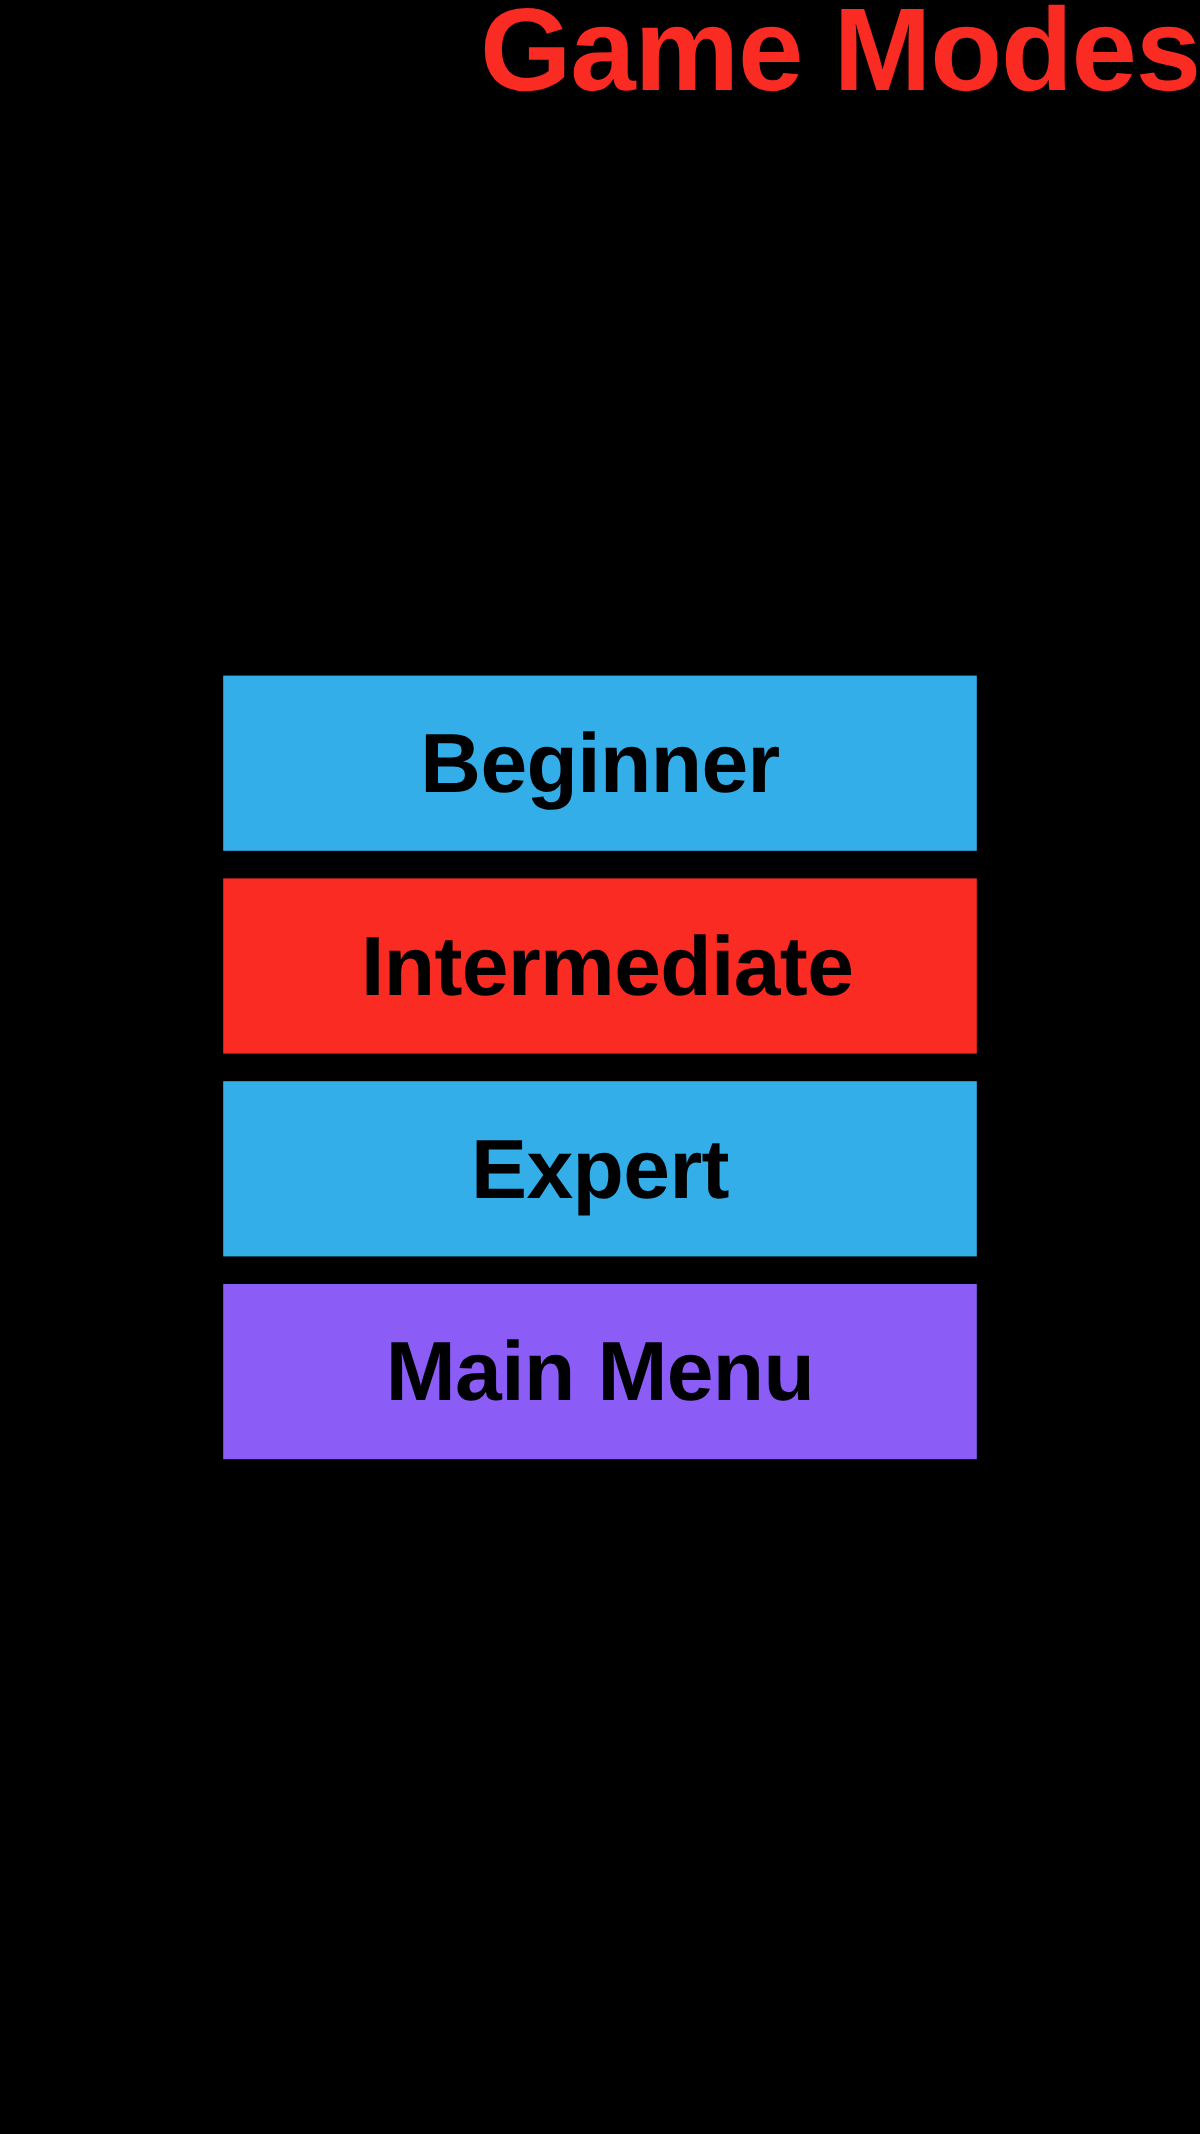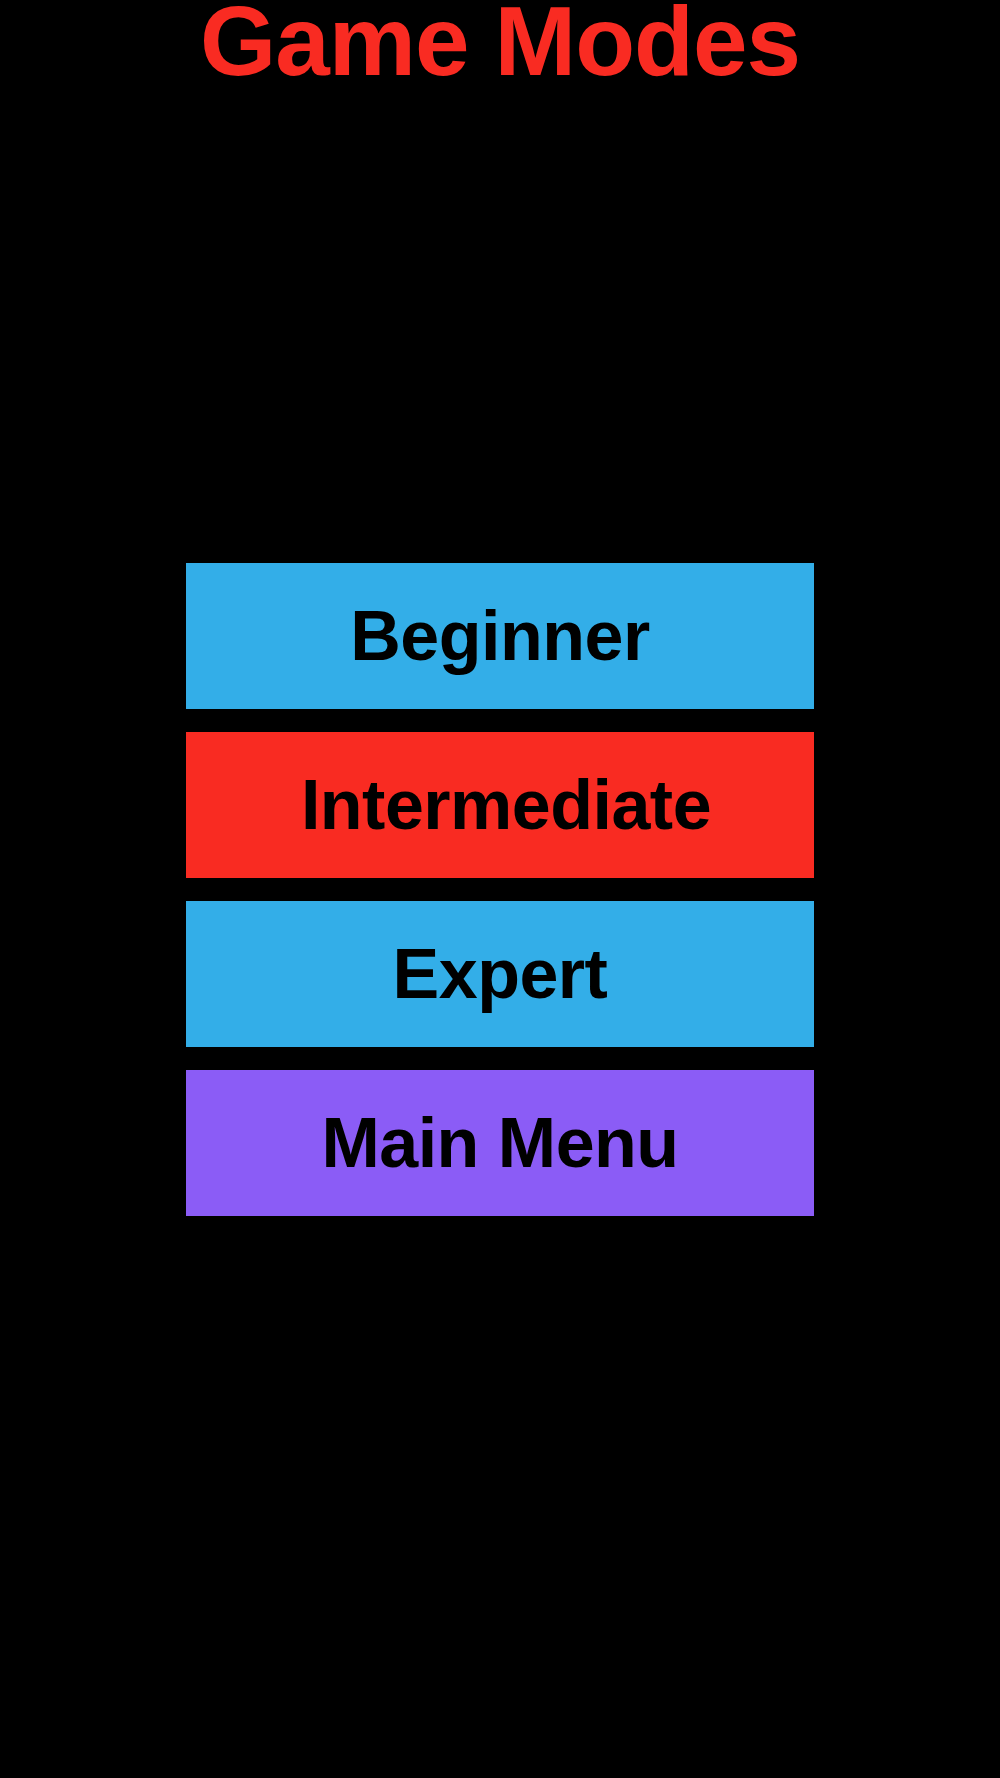--- a/index.html
+++ b/index.html
@@ -25,21 +25,21 @@
 
   
   .title-wrap {
     position: absolute;
     left: 0;
     top: 0;
     width: 1000px;
     height: 200px;
     display: flex;
     align-items: flex-end;
-    justify-content: center;
+    justify-content: flex-end;
   }
   .screen-title {
     font-size: 98px;
     line-height: 1;
     font-weight: 700;
     color: #f92b22;
     letter-spacing: -1px;
     white-space: nowrap;
     padding-bottom: 44px;
     text-align: center;

